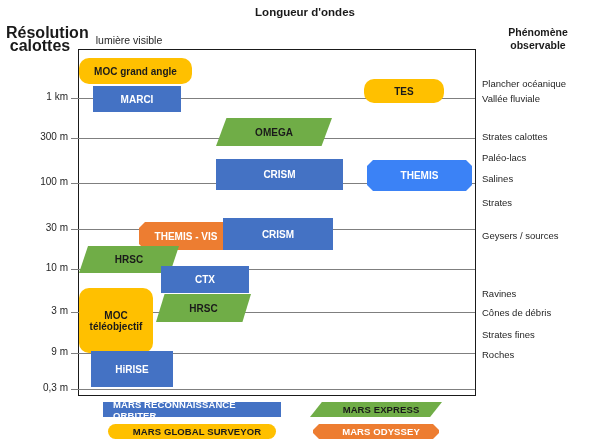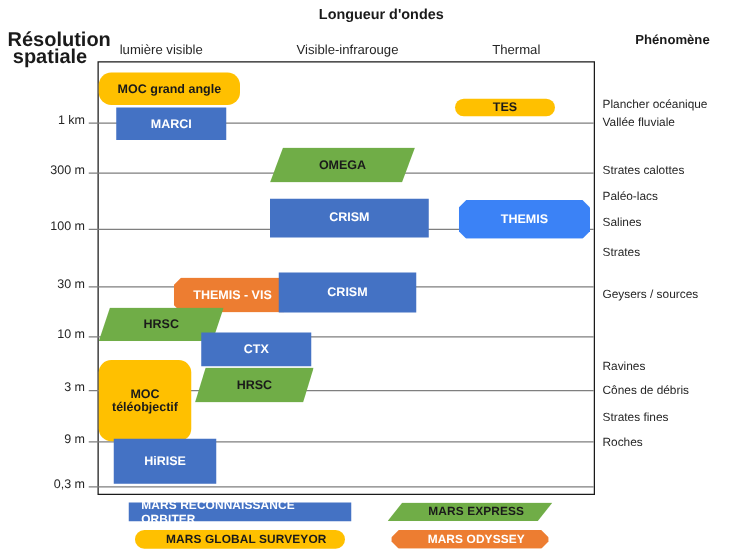--- a/index.html
+++ b/index.html
@@ -84,30 +84,29 @@
 </style>
 </head>
 <body>
 
 <div id="root">
 
   <div class="hdr-title">Longueur d'ondes</div>
 
   <div class="hdr-left">
     <div>Résolution</div>
-    <div>spatiale</div>
+    <div>calottes</div>
   </div>
 
   <div class="hdr-right">
     <div>Phénomène</div>
+    <div>observable</div>
   </div>
 
   <div class="col-hdr" id="col-visible">lumière visible</div>
-  <div class="col-hdr" id="col-vis-ir">Visible-infrarouge</div>
-  <div class="col-hdr" id="col-thermal">Thermal</div>
 
   <div id="plot">
     <div id="gridlines">
         <div class="gridline" style="top: 48px;"></div>
         <div class="tickstub" style="top: 48px;"></div>
         <div class="gridline" style="top: 88px;"></div>
         <div class="tickstub" style="top: 88px;"></div>
         <div class="gridline" style="top: 133px;"></div>
         <div class="tickstub" style="top: 133px;"></div>
         <div class="gridline" style="top: 179px;"></div>
@@ -124,21 +123,21 @@
     <div id="bars">
         <div class="bar bar-round" style="left: 0px; top: 8px; width: 113px; height: 26px; background: rgb(255, 192, 0); color: rgb(26, 26, 26);">
           <span>MOC grand angle</span>
         </div>
         <div class="bar bar-rect" style="left: 14px; top: 36px; width: 88px; height: 26px; background: rgb(68, 114, 196); color: rgb(255, 255, 255);">
           <span>MARCI</span>
         </div>
         <div class="bar bar-par" style="left: 137px; top: 68px; width: 116px; height: 28px; background: rgb(112, 173, 71); color: rgb(26, 26, 26);">
           <span>OMEGA</span>
         </div>
-        <div class="bar bar-round" style="left: 285px; top: 29px; width: 80px; height: 14px; background: rgb(255, 192, 0); color: rgb(26, 26, 26);">
+        <div class="bar bar-round" style="left: 285px; top: 29px; width: 80px; height: 24px; background: rgb(255, 192, 0); color: rgb(26, 26, 26);">
           <span>TES</span>
         </div>
         <div class="bar bar-rect" style="left: 137px; top: 109px; width: 127px; height: 31px; background: rgb(68, 114, 196); color: rgb(255, 255, 255);">
           <span>CRISM</span>
         </div>
         <div class="bar bar-oct" style="left: 288px; top: 110px; width: 105px; height: 31px; background: #3b82f6; color: rgb(255, 255, 255);">
           <span>THEMIS</span>
         </div>
         <div class="bar bar-oct" style="left: 60px; top: 172px; width: 94px; height: 28px; background: rgb(237, 125, 49); color: rgb(255, 255, 255);">
           <span>THEMIS - VIS</span>

